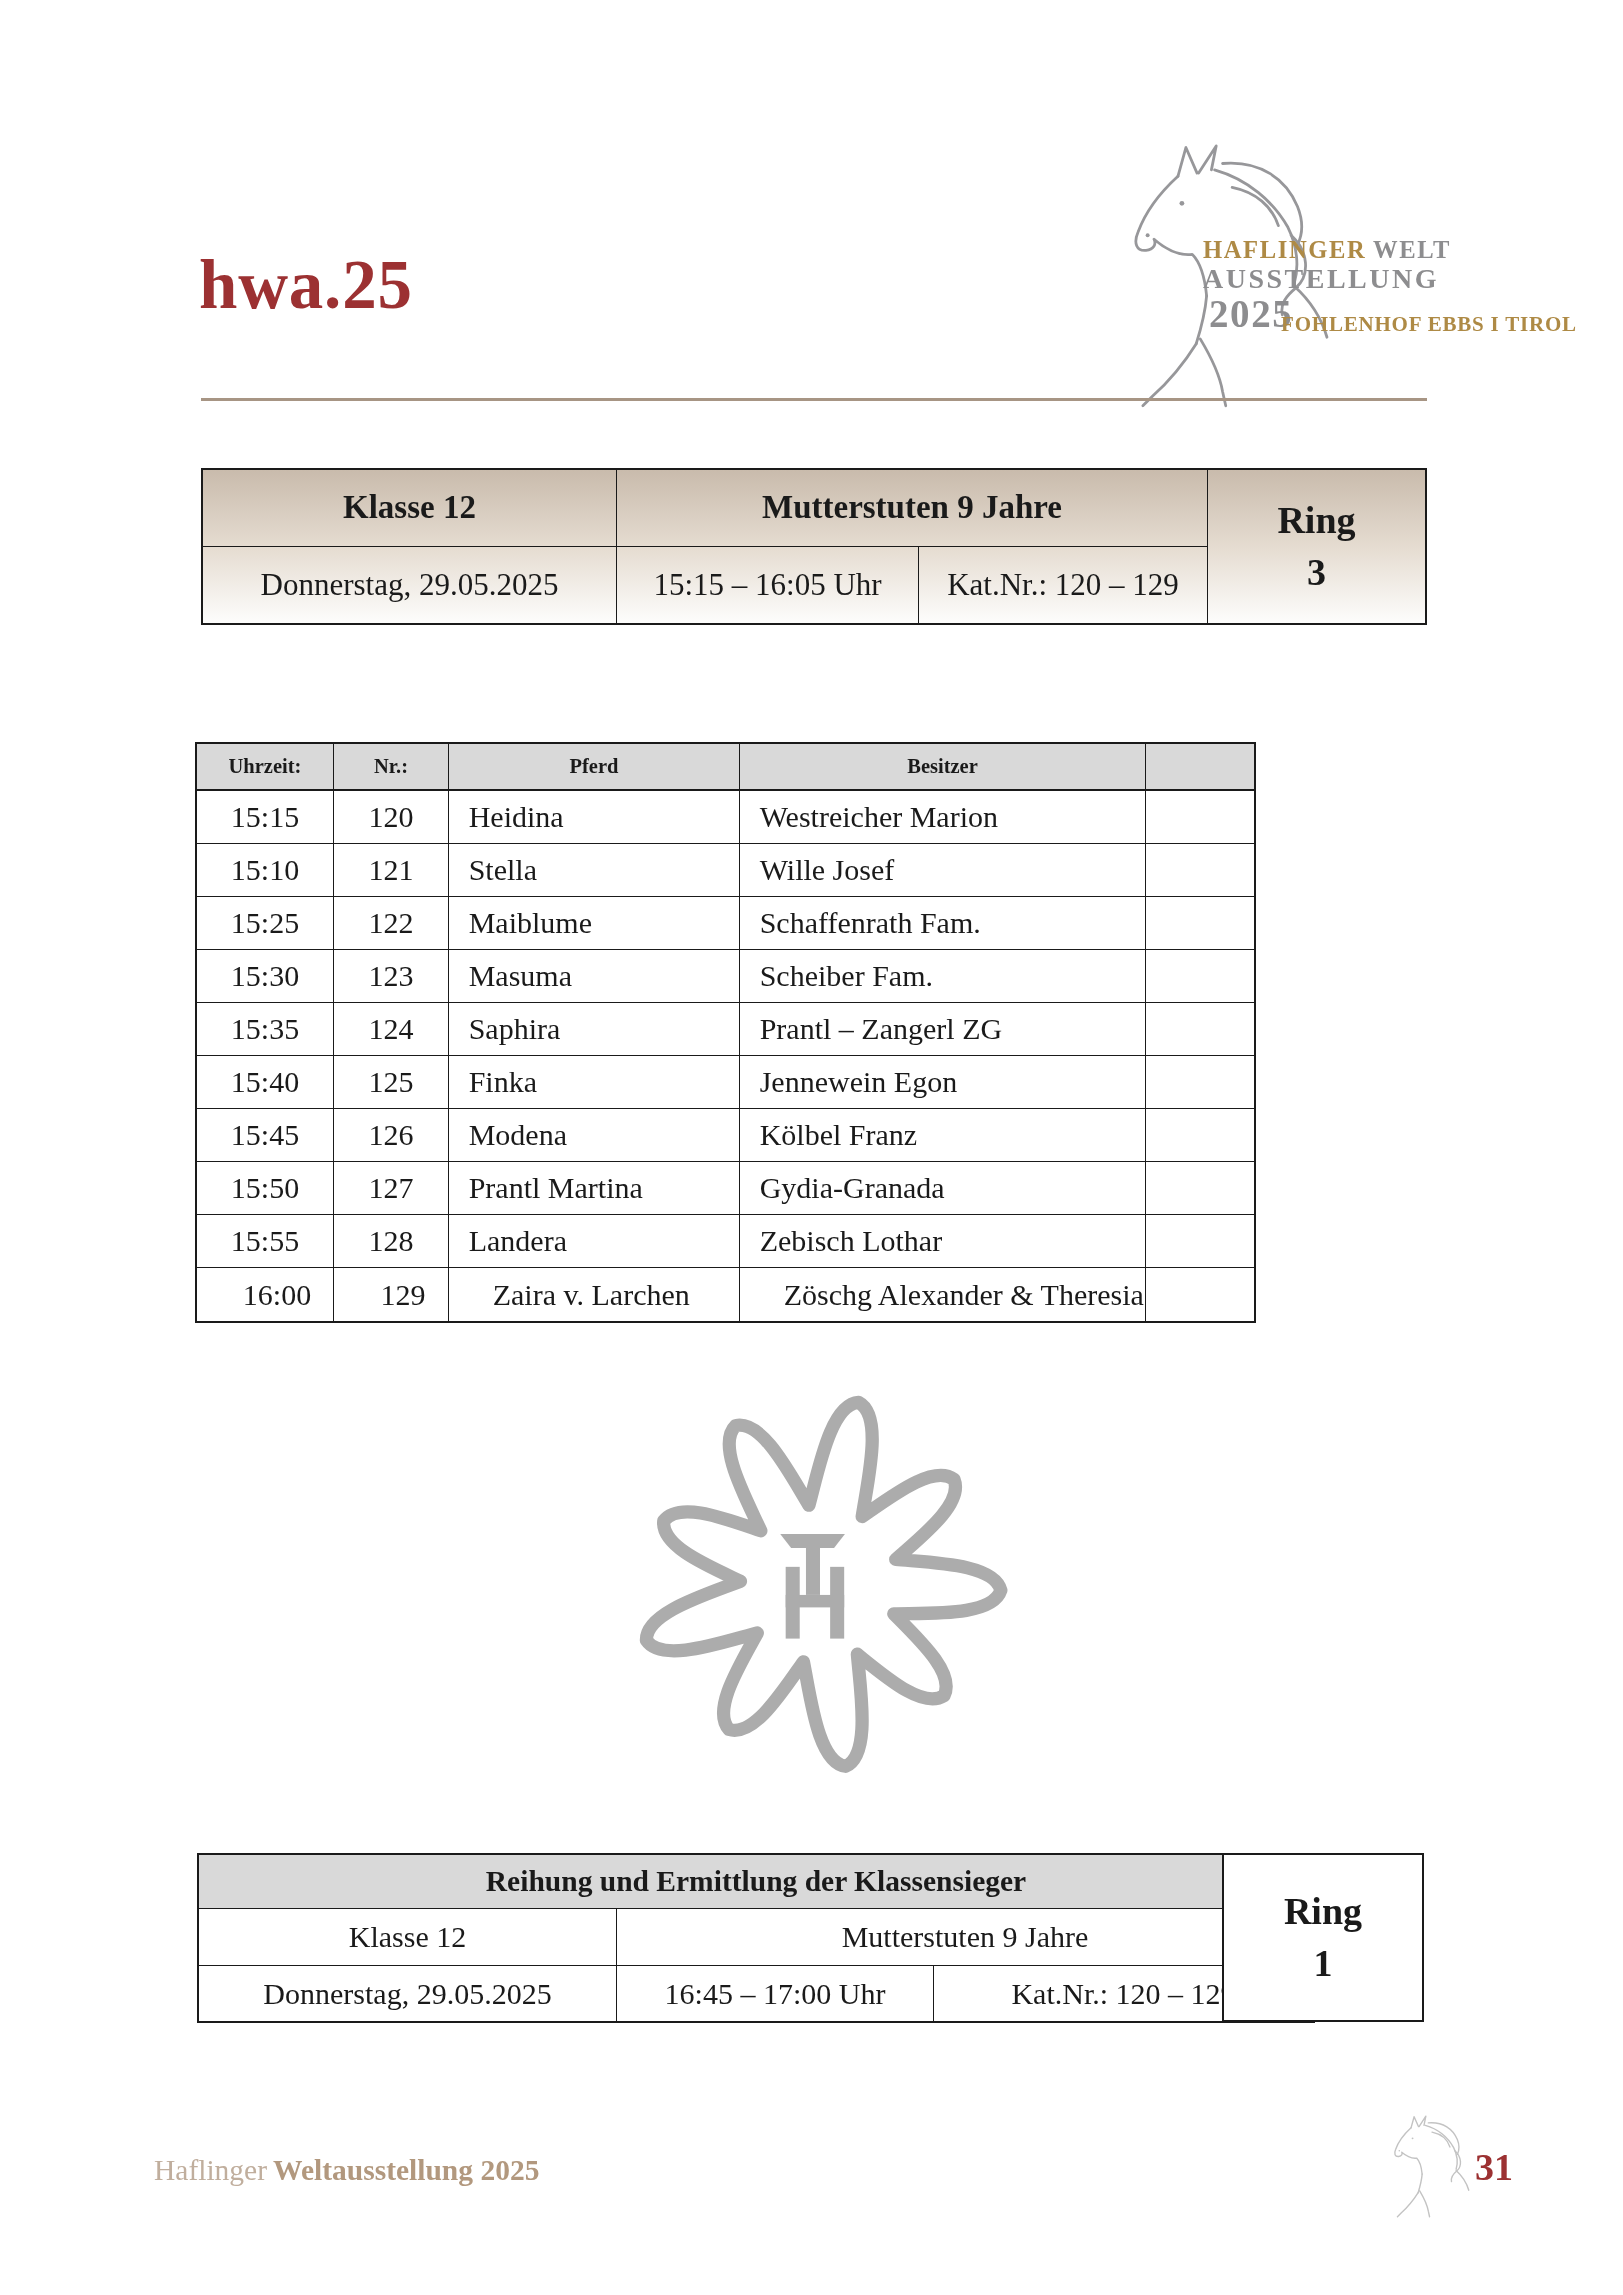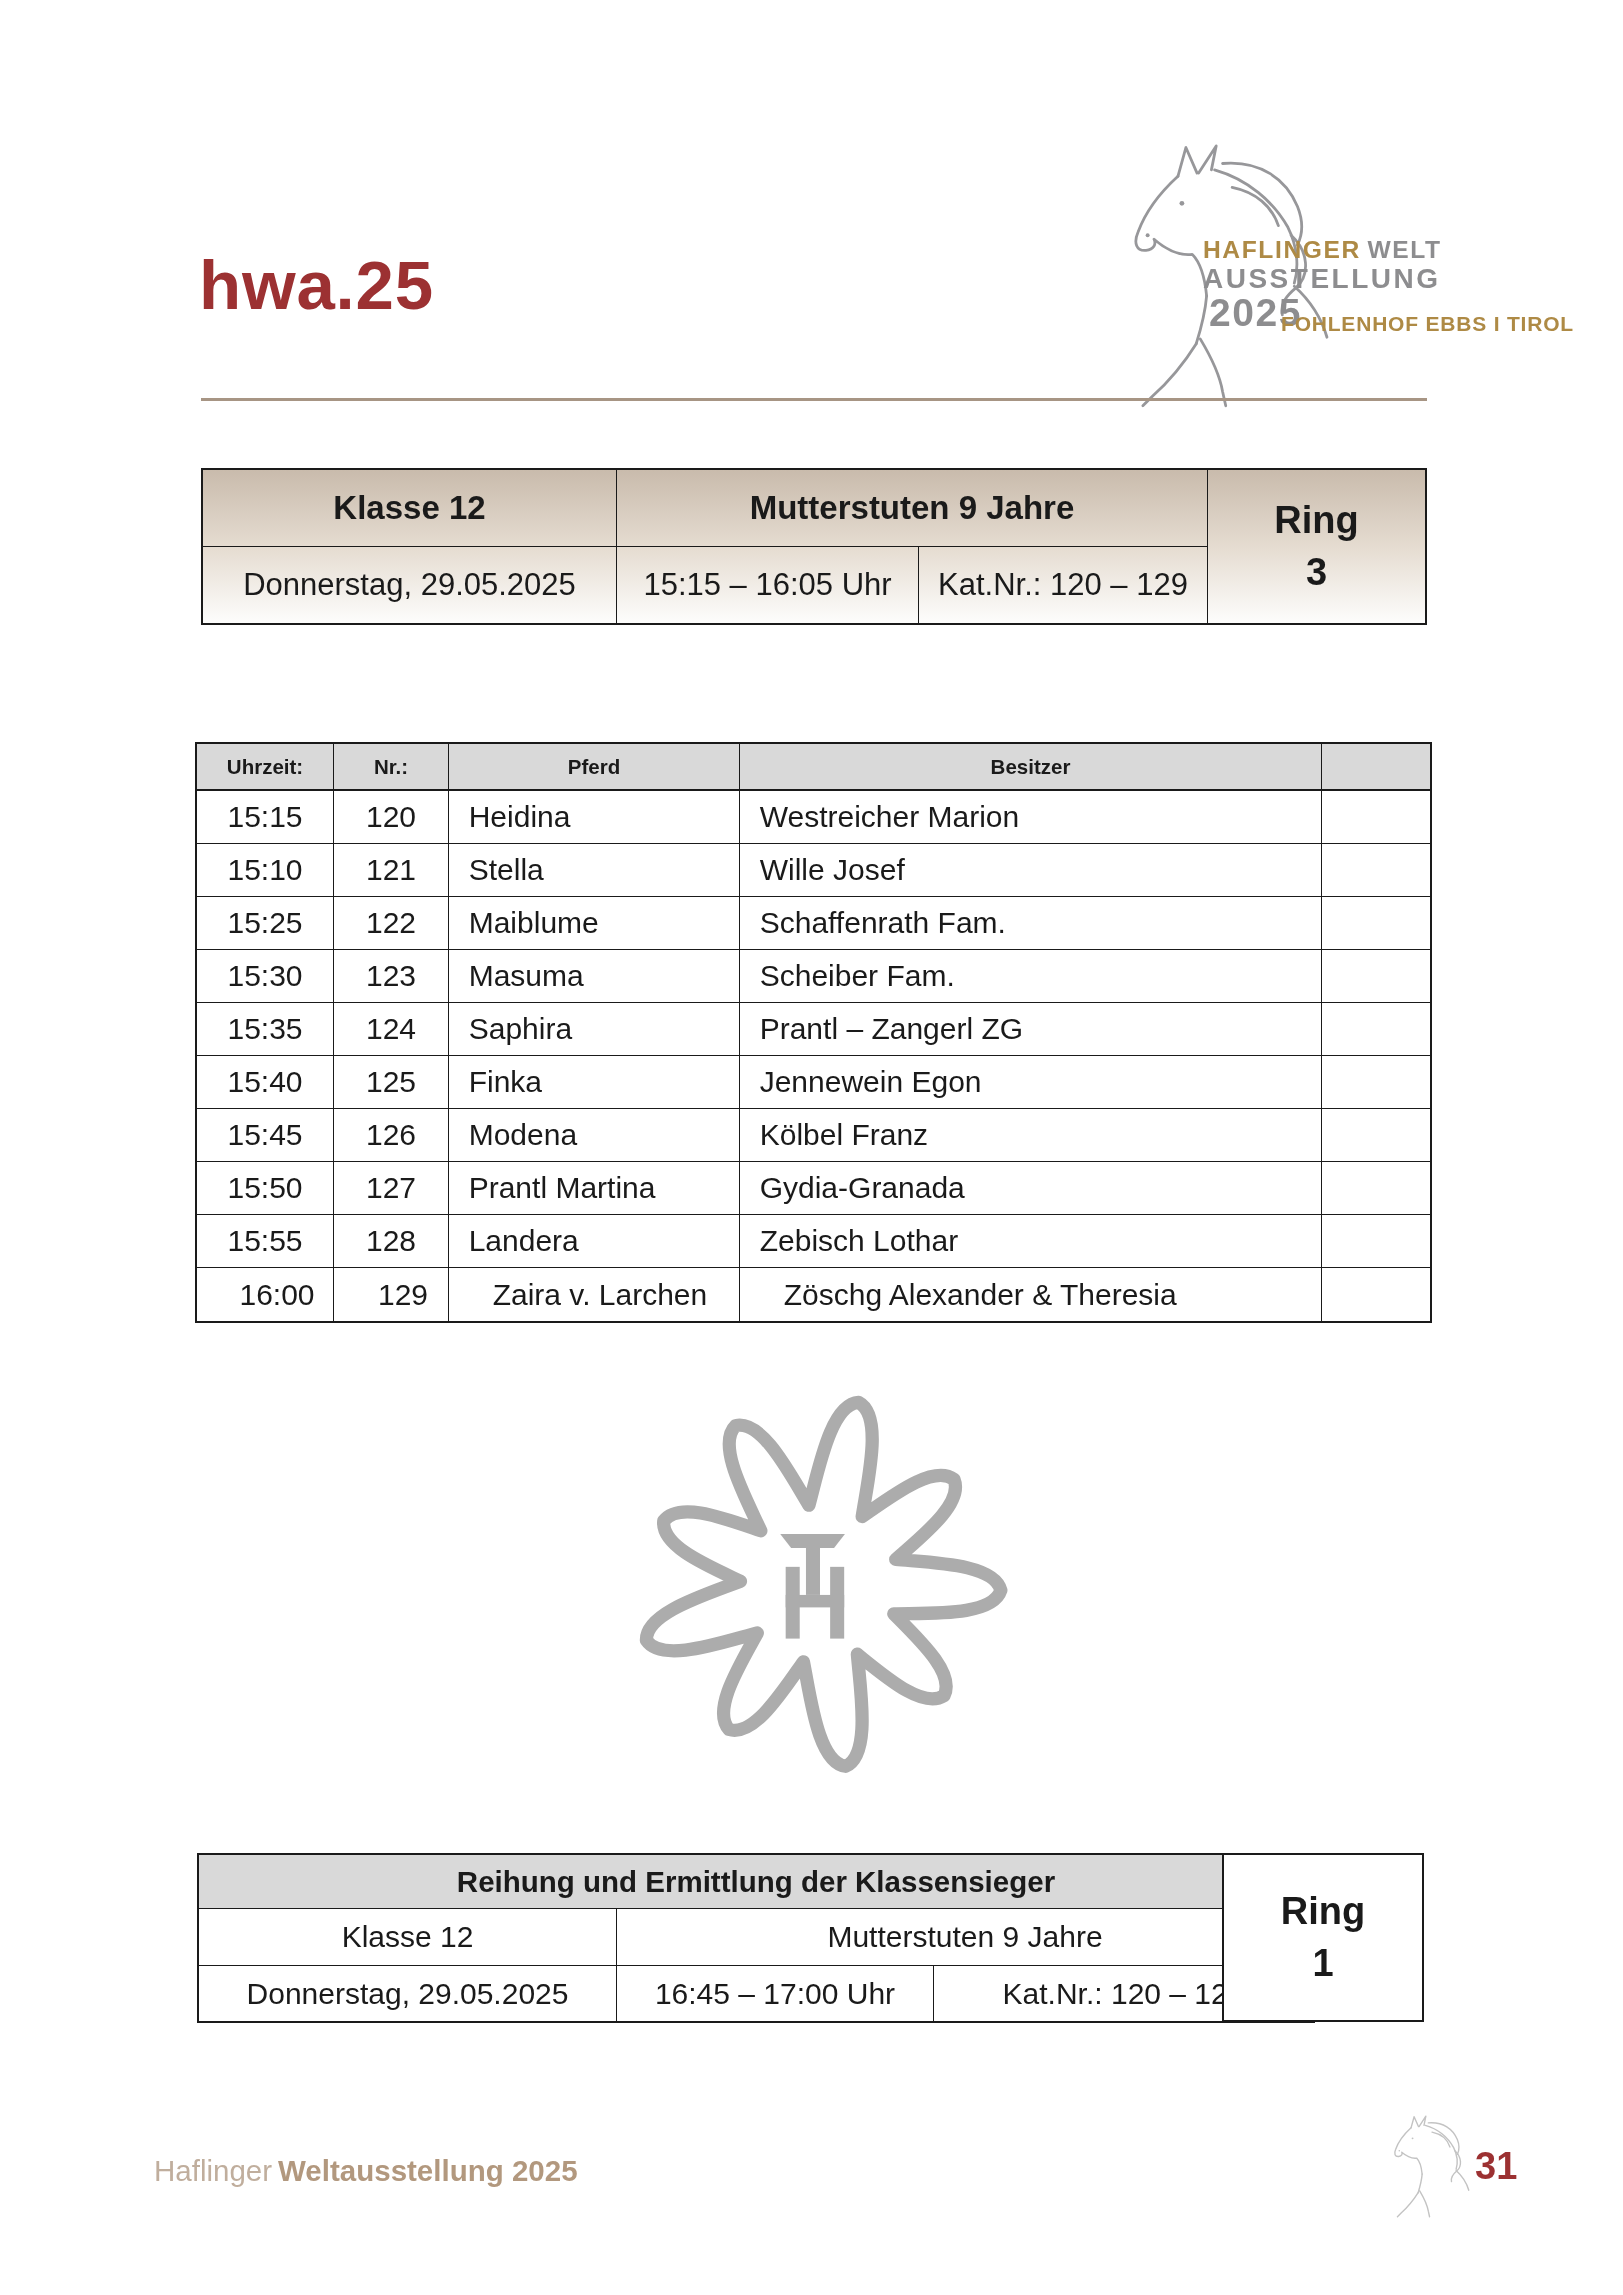--- a/index.html
+++ b/index.html
@@ -1,18 +1,18 @@
 <!DOCTYPE html>
 <html style="font-size:13px"><head>
 <meta charset="utf-8">
 <style>
   html,body{margin:0;padding:0;background:#ffffff;}
   .page{
     position:relative;width:1623px;height:2295px;background:#ffffff;overflow:hidden;
-    font-family:Liberation Sans, sans-serif;color:#1a1a1a;
+    font-family:Liberation Serif, serif;color:#1a1a1a;
   }
   
   .doc-title{
     position:absolute;left:199px;top:234px;
     font-size:69px;font-weight:bold;line-height:1.5;color:#9c3132;letter-spacing:0.8px;
   }
   .title-rule{position:absolute;left:201px;top:398px;width:1226px;height:3.3px;background:#a79584;}
   
   .logo-horse{position:absolute;left:1103px;top:138px;width:271px;height:271px;color:#97979a;}
   .logo-line1{position:absolute;left:1203px;top:236px;font-size:24.6px;font-weight:bold;letter-spacing:1.6px;white-space:nowrap;}
@@ -35,21 +35,21 @@
   .session-table .b-r{border-right:1.6px solid #1a1a1a;}
   .session-table .b-b{border-bottom:1.6px solid #1a1a1a;}
   .st-klasse{grid-column:1;grid-row:1;font-weight:bold;font-size:33px !important;}
   .st-cat{grid-column:2/4;grid-row:1;font-weight:bold;font-size:33px !important;}
   .st-ring{grid-column:4;grid-row:1/3;flex-direction:column;font-weight:bold;font-size:38px !important;line-height:1.35;}
   .st-date{grid-column:1;grid-row:2;}
   .st-time{grid-column:2;grid-row:2;}
   .st-kat{grid-column:3;grid-row:2;}
   
   .start-table{
-    position:absolute;left:195px;top:742px;width:1237px;box-sizing:border-box;
+    position:absolute;left:195px;top:742px;width:1061px;box-sizing:border-box;
     display:grid;grid-template-columns:137px 115px 291px 1fr 108px;
     grid-template-rows:47px repeat(10,53px);
     border:2.5px solid #1a1a1a;background:#ffffff;
   }
   .start-table .hc{
     box-sizing:border-box;display:flex;align-items:center;justify-content:center;
     background:#d9d9d9;font-weight:bold;font-size:20.5px;
     border-right:1.6px solid #1a1a1a;border-bottom:2.5px solid #1a1a1a;
   }
   .start-table .dc{

